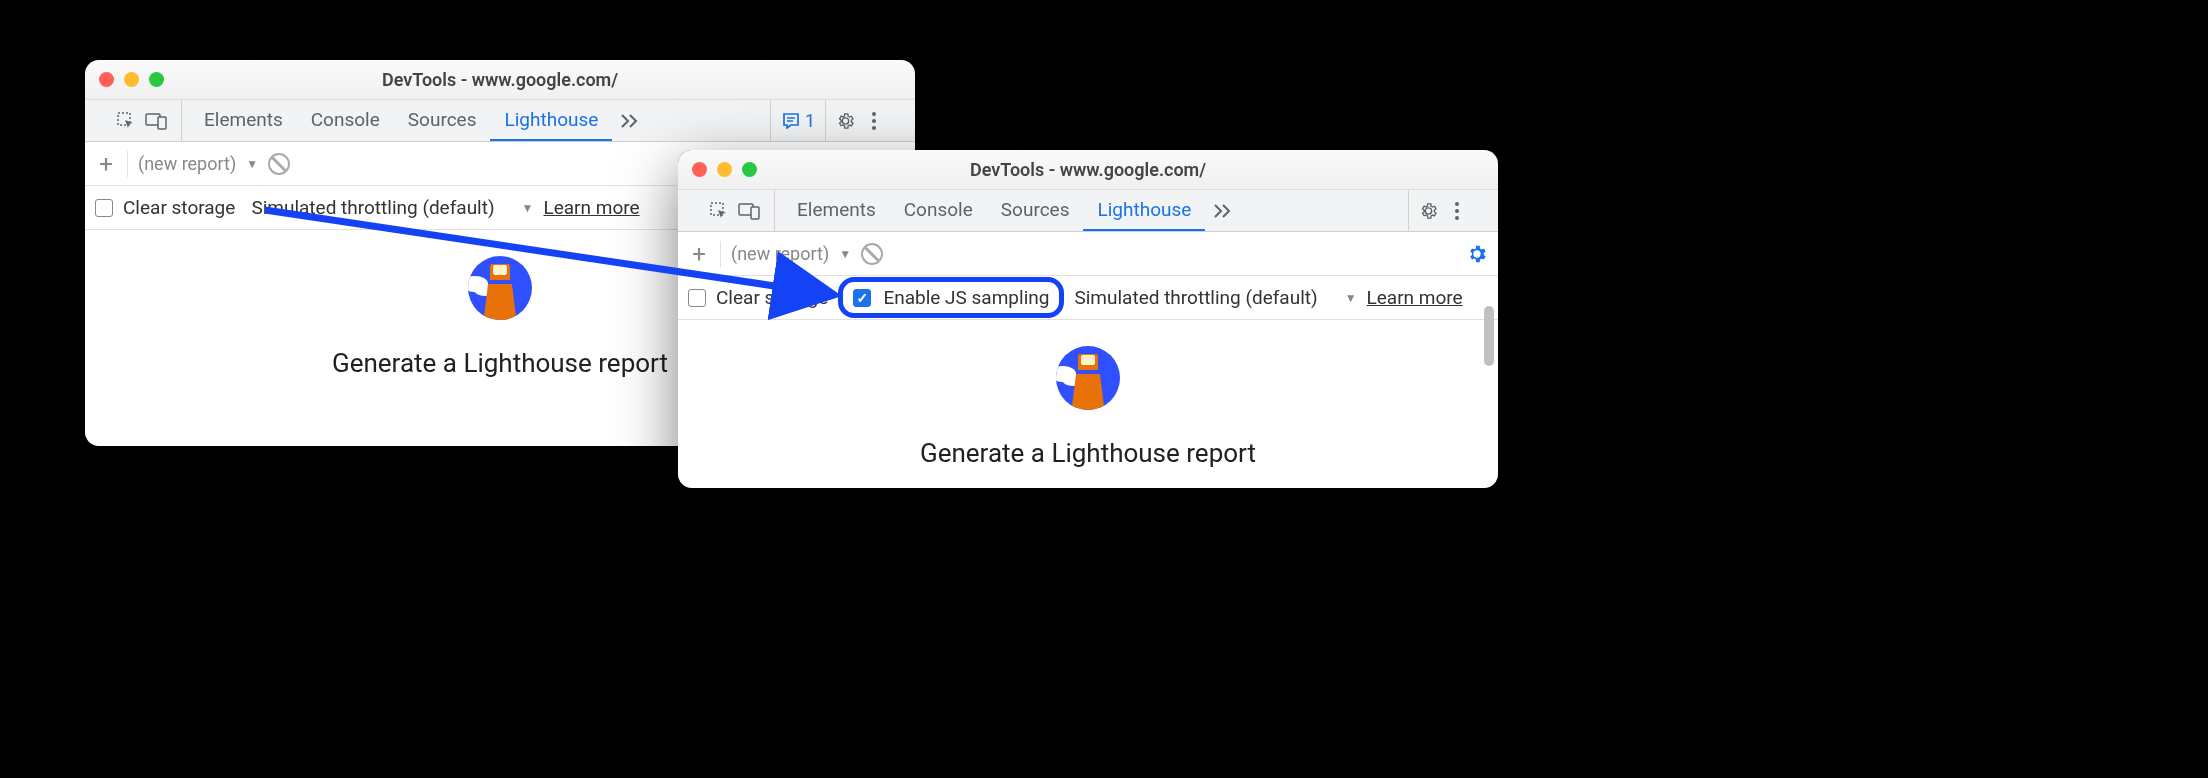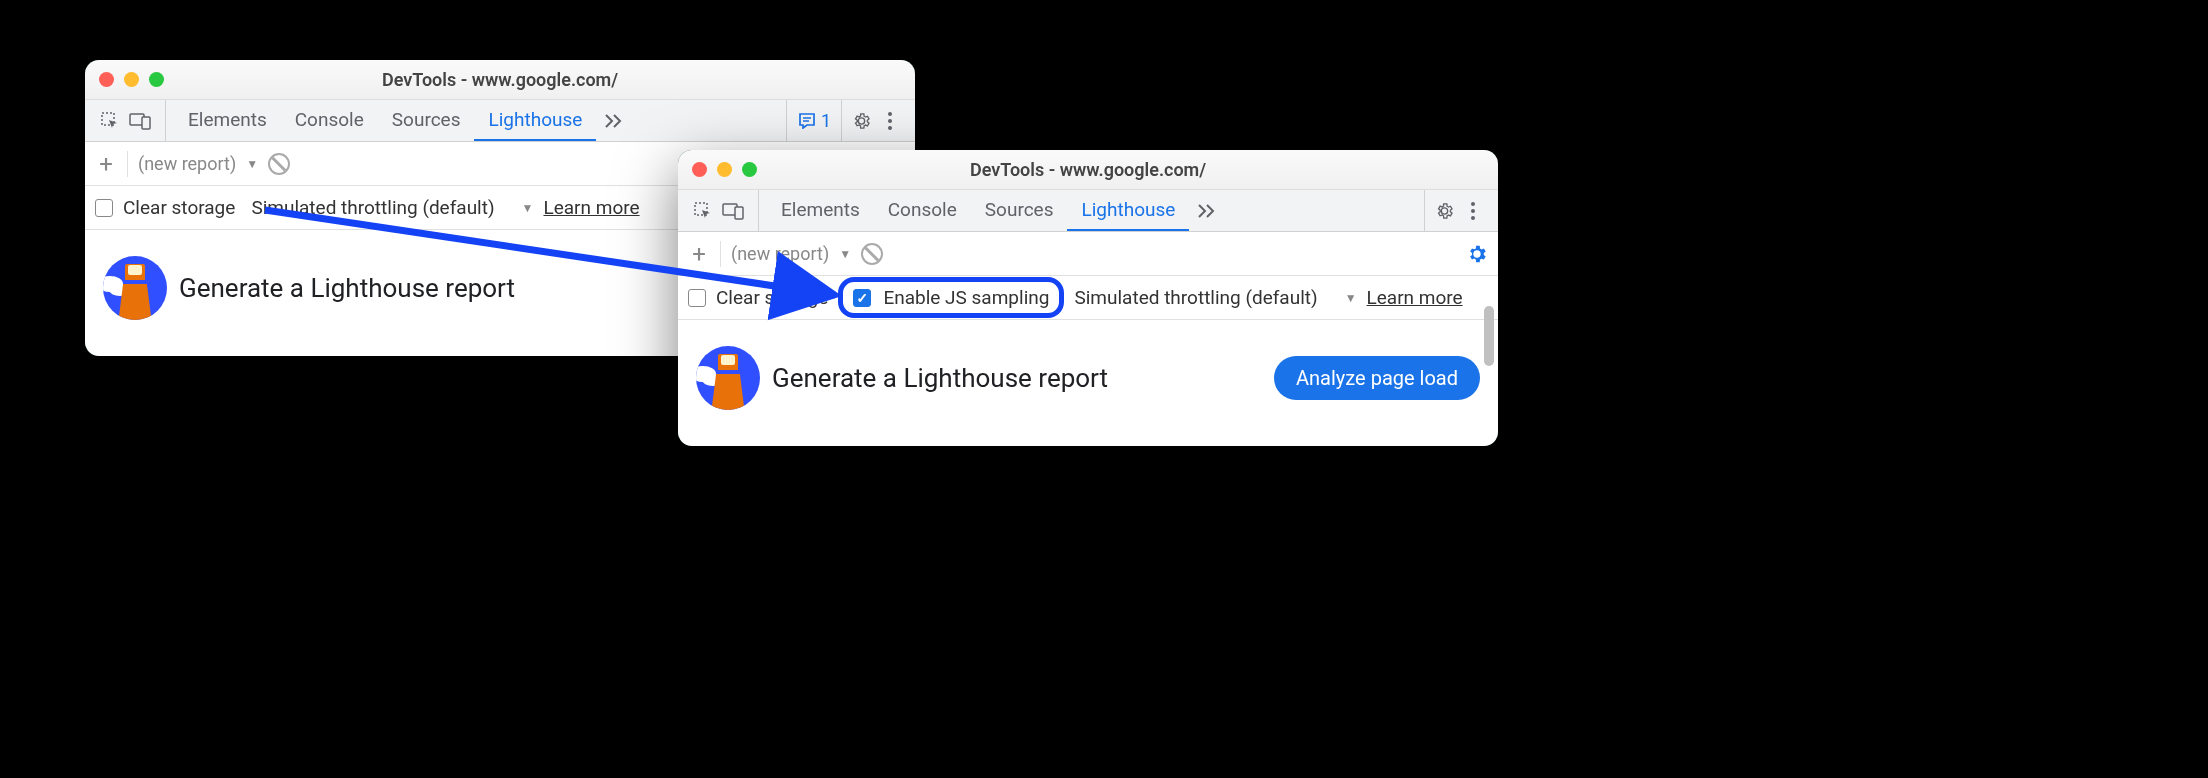--- a/index.html
+++ b/index.html
@@ -48,21 +48,21 @@
     font-size: 18px;
     color: #444;
   }
 
   .tabbar {
     height: 42px;
     background: #f1f3f4;
     border-bottom: 1px solid #d0d0d0;
     display: flex;
     align-items: center;
-    padding: 0 4px;
+    padding: 0 20px;
   }
   .tabbar .leading {
     display: flex;
     align-items: center;
     gap: 0;
     border-right: 1px solid #d0d0d0;
     height: 100%;
     padding: 0 10px 0 6px;
   }
   .icon-btn {
@@ -197,25 +197,26 @@
   .highlight-pill {
     border: 5px solid #1442f5;
     border-radius: 16px;
     padding: 4px 10px;
     display: flex;
     align-items: center;
     gap: 12px;
   }
 
   .mainrow {
-    padding: 26px 18px 36px 18px;
-    display: flex;
-    align-items: center;
-    gap: 12px;
+    padding: 26px 18px 20px 18px;
+    display: flex;
+    align-items: center;
+    gap: 28px;
     background: #fff;
+    flex-direction: column;
   }
   .lh-logo {
     width: 64px; height: 64px;
     border-radius: 50%;
     background: #304ffe;
     position: relative;
     overflow: hidden;
     flex-shrink: 0;
   }
   .lh-logo .base {
@@ -452,21 +453,20 @@
   </div>
 
   <div class="mainrow" style="position:relative">
     <div class="lh-logo">
       <div class="cloud"></div>
         <div class="base"></div>
         <div class="top"></div>
         <div class="light"></div>
     </div>
     <div class="maintitle">Generate a Lighthouse report</div>
-    <div class="analyze-btn">Analyze page load</div>
   </div>
   <div class="scroll-thumb"></div>
 </div>
 
 <svg class="arrow" width="640" height="140" viewBox="0 0 640 140">
   <defs>
     <marker id="ah" markerWidth="12" markerHeight="12" refX="9" refY="5" orient="auto">
       <path d="M0 0 L10 5 L0 10 Z" fill="#1442f5"></path>
     </marker>
   </defs>

